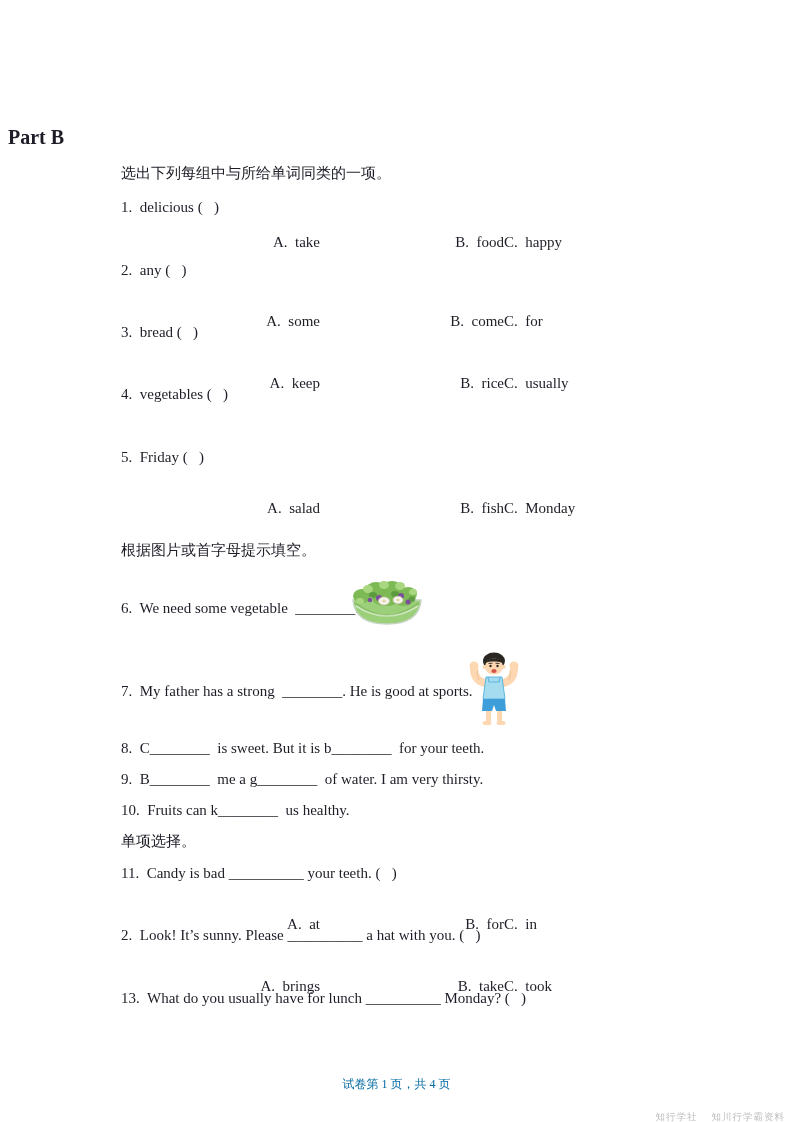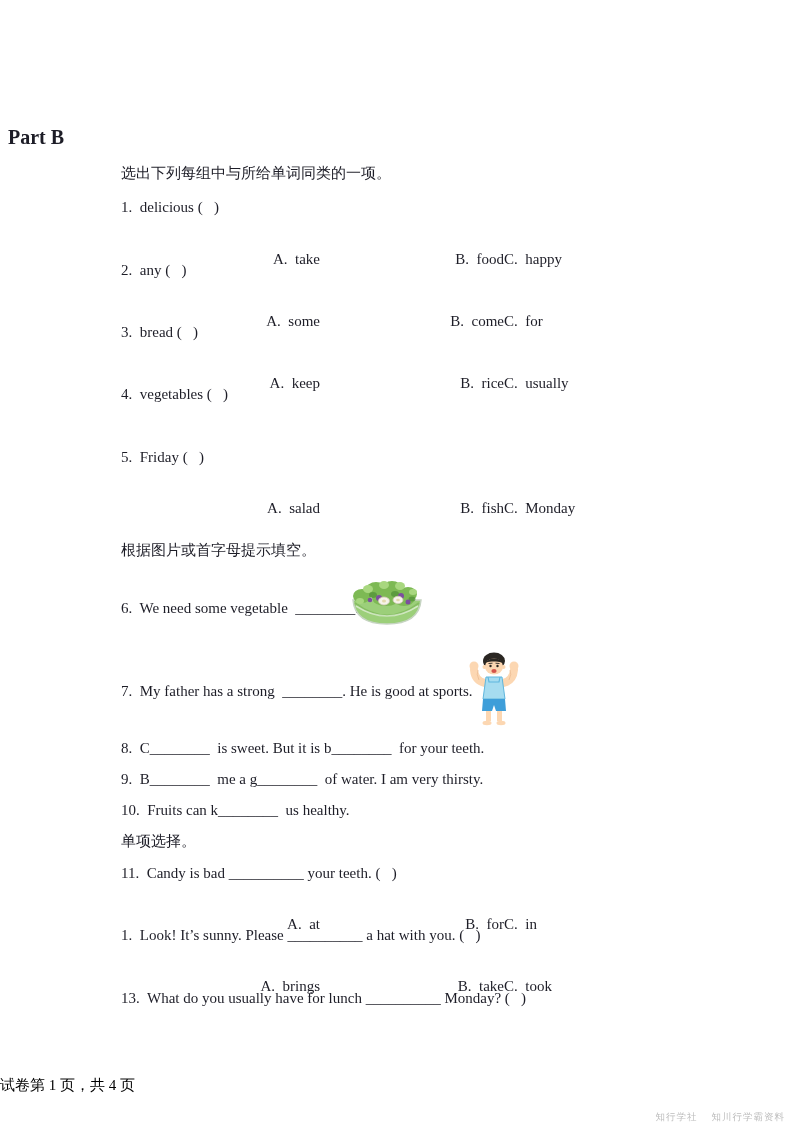--- a/index.html
+++ b/index.html
@@ -17,42 +17,42 @@
     white-space:pre;
   }
   .line {
     position:absolute; left:121px;
     font-size:15px; line-height:20px; white-space:pre;text-align:right;
   }
   .opts span { display:inline-block; width:184px; white-space:pre; }
   .opts span:last-child { width:auto; }
   .footer {
     position:absolute; left:0; width:100%;
-    text-align:left; font-size:15px; color:#000000; white-space:pre;
+    text-align:center; font-size:12px; color:#0369a1; white-space:pre;
   }
   .wm {
     position:absolute; top:1100px; right:8px;
     font-size:9.5px; color:#bdbdbd; letter-spacing:1px;
     font-family:"Liberation Sans","DejaVu Sans",sans-serif;
     white-space:pre;
   }
   .wm .wm2 { margin-left:14px; border-bottom:1px dotted #a9c4ea; padding-bottom:1px; }
   .illus { position:absolute; }
 </style>
 </head>
 <body>
 
 <div class="page">
 
   <div class="title" style="top:126px">Part B</div>
 
   <div class="line" style="top:163px">选出下列每组中与所给单词同类的一项。</div>
 
   <div class="line" style="top:197px">1.  delicious (   )</div>
-  <div class="line opts" style="top:229px">
+  <div class="line opts" style="top:212px">
     <span>A.  take</span><span>B.  food</span><span>C.  happy</span>
   </div>
 
   <div class="line" style="top:260px">2.  any (   )</div>
   <div class="line opts" style="top:291px">
     <span>A.  some</span><span>B.  come</span><span>C.  for</span>
   </div>
 
   <div class="line" style="top:322px">3.  bread (   )</div>
   <div class="line opts" style="top:353px">
@@ -143,21 +143,21 @@
   <div class="line" style="top:769px">9.  B________  me a g________  of water. I am very thirsty.</div>
   <div class="line" style="top:800px">10.  Fruits can k________  us healthy.</div>
 
   <div class="line" style="top:831px">单项选择。</div>
 
   <div class="line" style="top:863px">11.  Candy is bad __________ your teeth. (   )</div>
   <div class="line opts" style="top:894px">
     <span>A.  at</span><span>B.  for</span><span>C.  in</span>
   </div>
 
-  <div class="line" style="top:925px">1.  Look! It’s sunny. Please __________ a hat with you. (   )</div>
+  <div class="line" style="top:925px">2.  Look! It’s sunny. Please __________ a hat with you. (   )</div>
   <div class="line opts" style="top:956px">
     <span>A.  brings</span><span>B.  take</span><span>C.  took</span>
   </div>
 
   <div class="line" style="top:988px">13.  What do you usually have for lunch __________ Monday? (   )</div>
 
   <div class="footer" style="top:1076px">试卷第 1 页，共 4 页</div>
 
   <div class="wm">
     <span class="wm1">知行学社</span><span class="wm2">知川行学霸资料</span>

